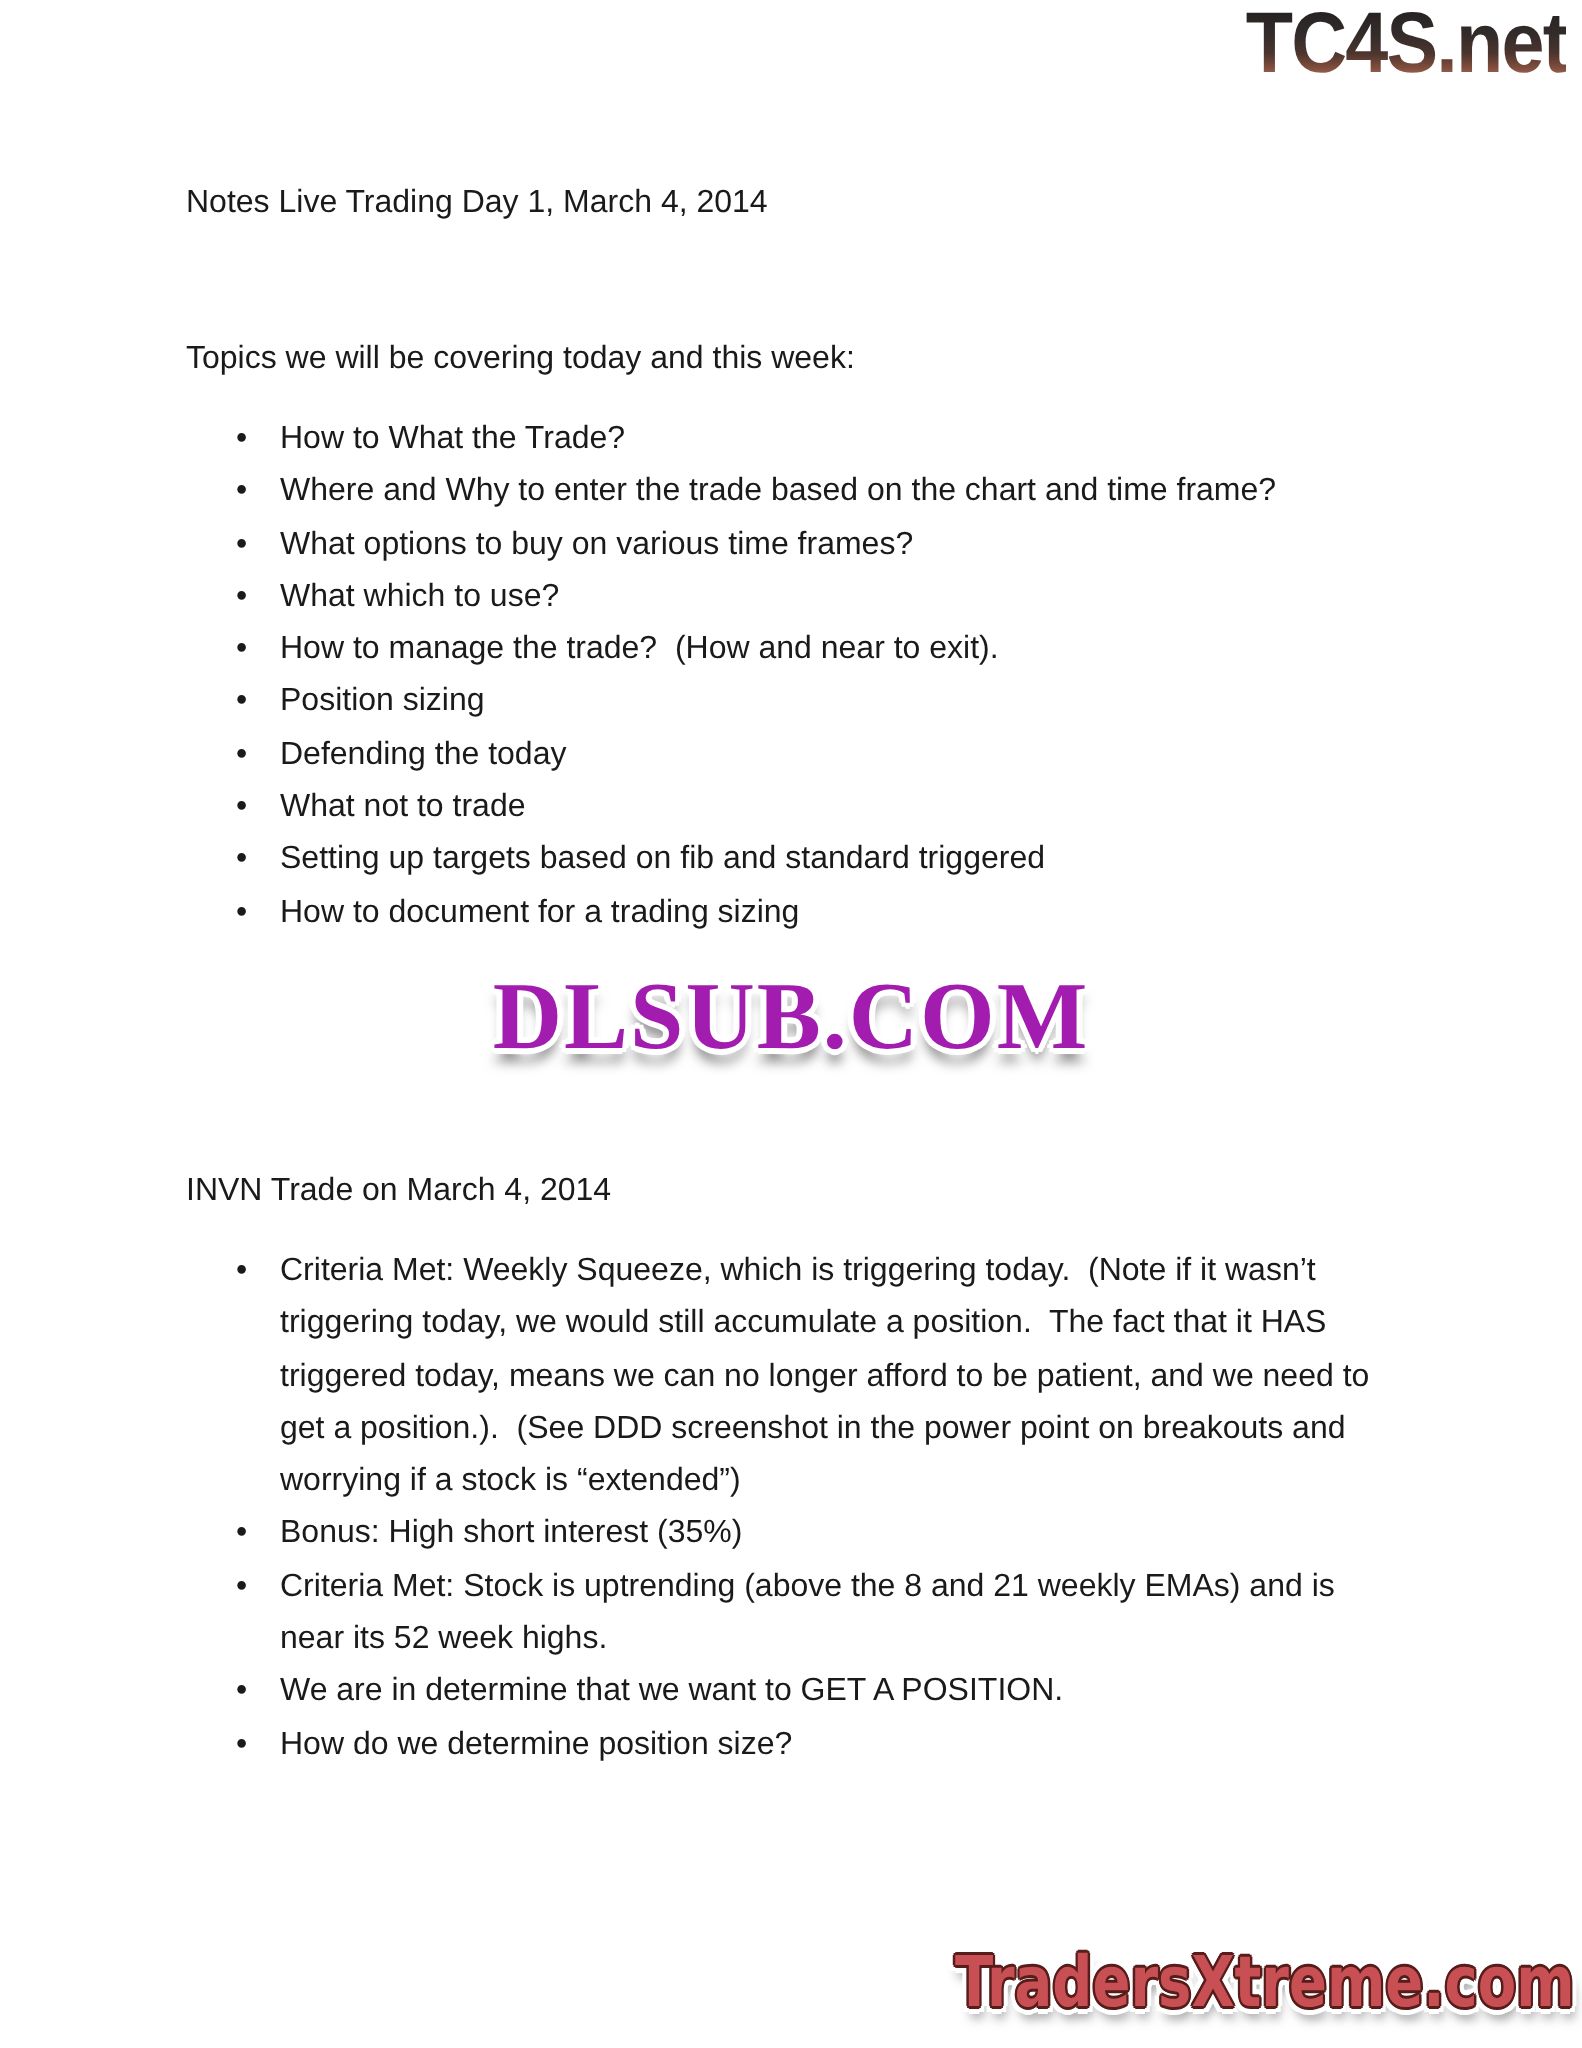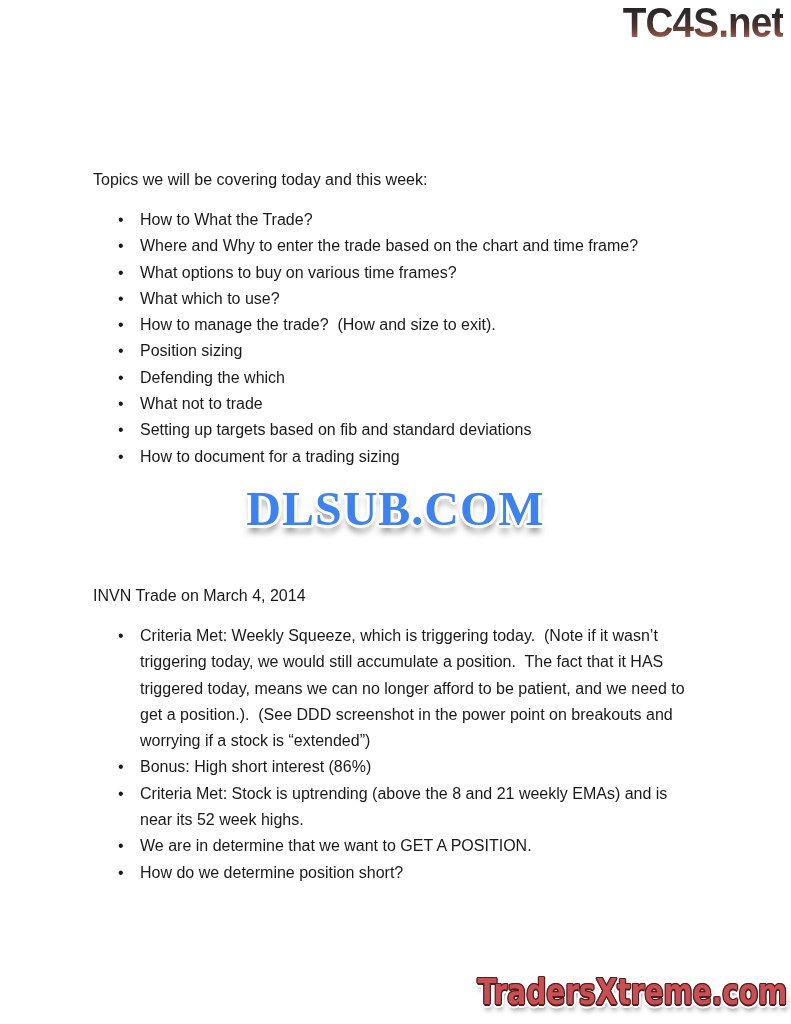--- a/index.html
+++ b/index.html
@@ -68,21 +68,21 @@
     position: absolute;
     top: 485px;
     left: 0;
     right: 0;
     text-align: center;
     font-family: "Liberation Serif", serif;
     font-weight: bold;
     font-size: 48px;
     line-height: 1;
     letter-spacing: 1px;
-    color: #3b82f6;
+    color: #a21caf;
     text-shadow:
       -3px 0 0 #ffffff, 3px 0 0 #ffffff, 0 -3px 0 #ffffff, 0 3px 0 #ffffff,
       -2px -2px 0 #ffffff, 2px -2px 0 #ffffff, -2px 2px 0 #ffffff, 2px 2px 0 #ffffff,
       0 7px 6px rgba(110,110,110,0.8);
   }
 
   
   .logo-tx {
     position: absolute;
     top: 975px;
@@ -102,20 +102,21 @@
       2px 6px 6px rgba(120,120,120,0.8);
   }
 </style>
 </head>
 <body>
 
 <div class="page">
 
   <div class="logo-tc4s">TC4S.net</div>
 
+  <div class="doc-title">Notes Live Trading Day 1, March 4, 2014</div>
 
   <div class="doc-intro">Topics we will be covering today and this week:</div>
 
   <ul class="doc-list topics">
 
       <li>
         <span class="bullet">•</span>
         <span class="li-text">How to What the Trade?</span>
       </li>
 
@@ -129,41 +130,41 @@
         <span class="li-text">What options to buy on various time frames?</span>
       </li>
 
       <li>
         <span class="bullet">•</span>
         <span class="li-text">What which to use?</span>
       </li>
 
       <li>
         <span class="bullet">•</span>
-        <span class="li-text">How to manage the trade?  (How and size to exit).</span>
+        <span class="li-text">How to manage the trade?  (How and near to exit).</span>
       </li>
 
       <li>
         <span class="bullet">•</span>
         <span class="li-text">Position sizing</span>
       </li>
 
       <li>
         <span class="bullet">•</span>
-        <span class="li-text">Defending the which</span>
+        <span class="li-text">Defending the today</span>
       </li>
 
       <li>
         <span class="bullet">•</span>
         <span class="li-text">What not to trade</span>
       </li>
 
       <li>
         <span class="bullet">•</span>
-        <span class="li-text">Setting up targets based on fib and standard deviations</span>
+        <span class="li-text">Setting up targets based on fib and standard triggered</span>
       </li>
 
       <li>
         <span class="bullet">•</span>
         <span class="li-text">How to document for a trading sizing</span>
       </li>
     </ul>
 
   <div class="logo-dlsub">DLSUB.COM</div>
 
@@ -171,34 +172,34 @@
 
   <ul class="doc-list invn">
 
       <li>
         <span class="bullet">•</span>
         <span class="li-text">Criteria Met: Weekly Squeeze, which is triggering today.  (Note if it wasn’t triggering today, we would still accumulate a position.  The fact that it HAS triggered today, means we can no longer afford to be patient, and we need to get a position.).  (See DDD screenshot in the power point on breakouts and worrying if a stock is “extended”)</span>
       </li>
 
       <li>
         <span class="bullet">•</span>
-        <span class="li-text">Bonus: High short interest (86%)</span>
+        <span class="li-text">Bonus: High short interest (35%)</span>
       </li>
 
       <li>
         <span class="bullet">•</span>
         <span class="li-text">Criteria Met: Stock is uptrending (above the 8 and 21 weekly EMAs) and is near its 52 week highs.</span>
       </li>
 
       <li>
         <span class="bullet">•</span>
         <span class="li-text">We are in determine that we want to GET A POSITION.</span>
       </li>
 
       <li>
         <span class="bullet">•</span>
-        <span class="li-text">How do we determine position short?</span>
+        <span class="li-text">How do we determine position size?</span>
       </li>
     </ul>
 
   <div class="logo-tx">TradersXtreme.com</div>
 
 </div>
 
 </body></html>

